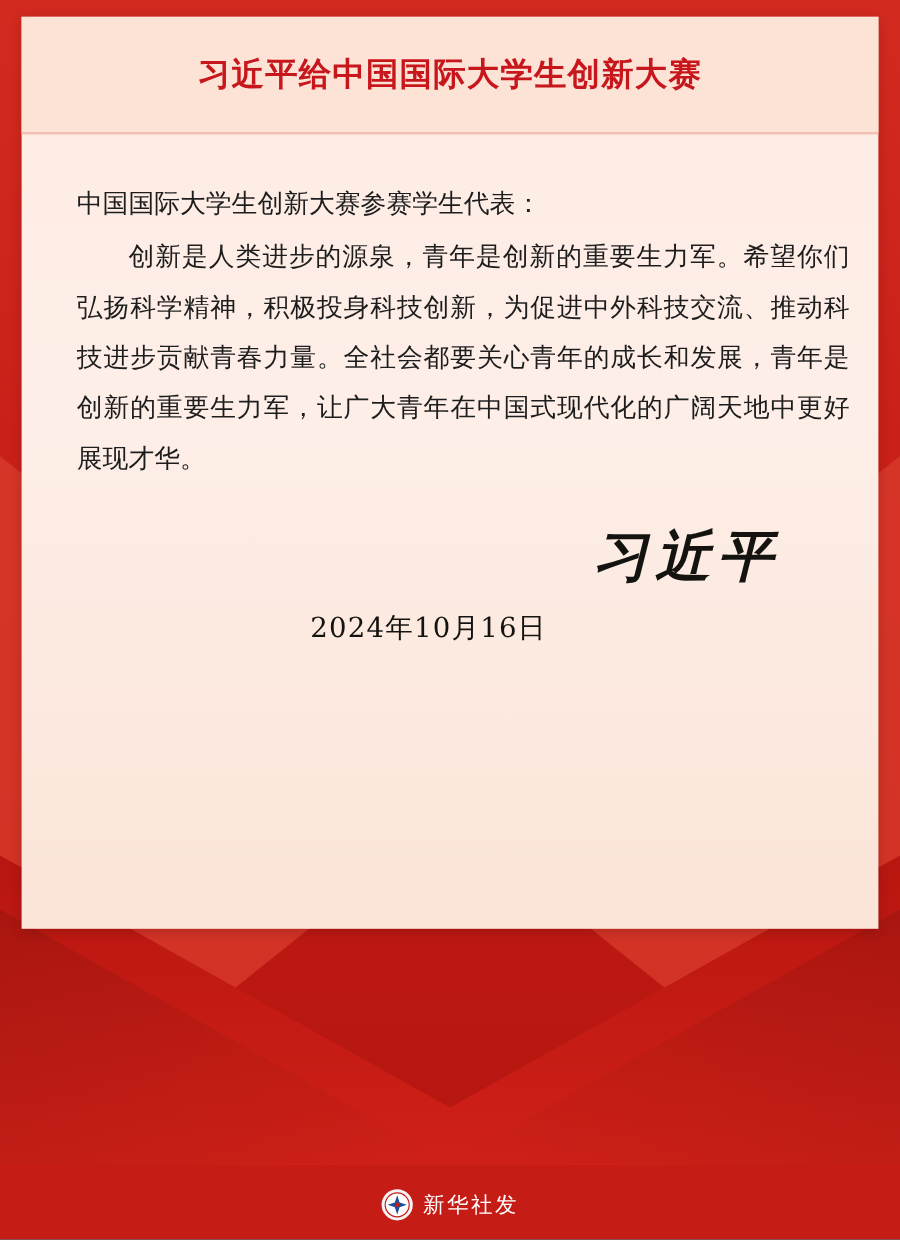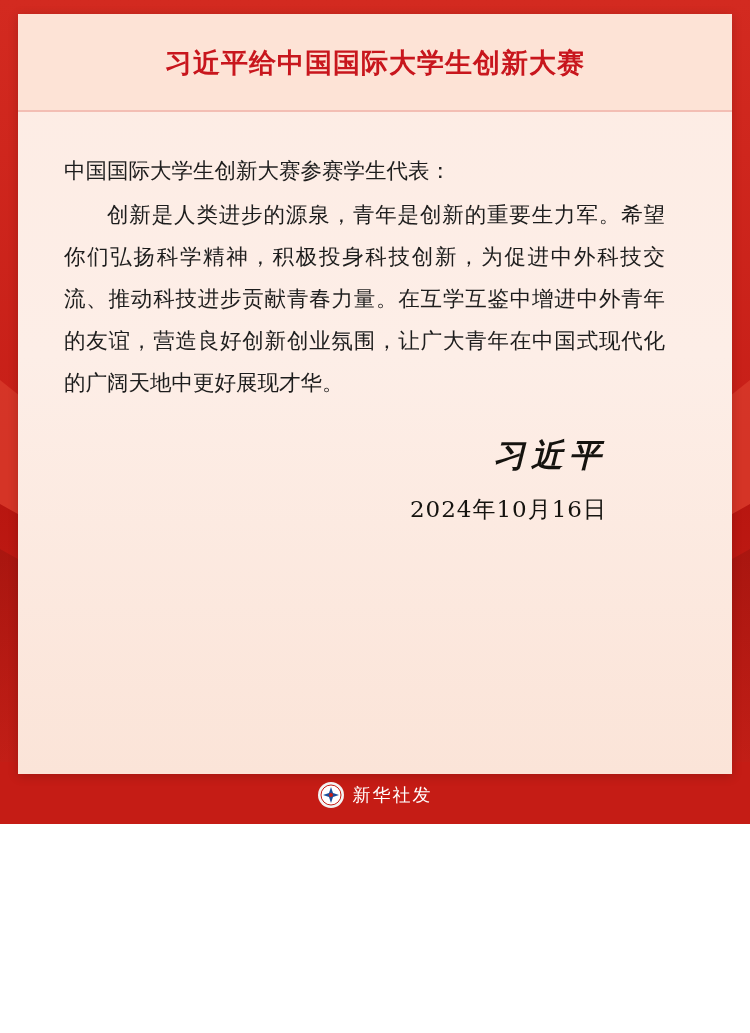--- a/index.html
+++ b/index.html
@@ -10,21 +10,21 @@
     width: 750px;
     height: 1033px;
     background: #ffffff;
     font-family: "Liberation Sans", sans-serif;
     overflow: hidden;
   }
 
   #poster {
     position: relative;
     width: 750px;
-    height: 824px;
+    height: 1033px;
     background: #000000;
     overflow: hidden;
   }
 
   
   .env-base {
     position: absolute;
     left: 0;
     top: 0;
     width: 750px;
@@ -122,21 +122,21 @@
   .head-rule {
     position: absolute;
     left: 0;
     bottom: 0;
     width: 100%;
     height: 2px;
     background: rgba(200,22,29,0.18);
   }
 
   .letter-body {
-    padding: 38px 67px 0 46px;
+    padding: 38px 24px 0 46px;
     color: #1d1d1d;
     font-family: "DejaVu Serif", serif;
     font-size: 21.5px;
     line-height: 1.95;
     text-align: justify;
   }
   .salutation {
     margin: 0 0 2px 0;
   }
   .para {
@@ -144,33 +144,34 @@
     text-indent: 2em;
   }
 
   .sign-block {
     margin-top: 34px;
     text-align: right;
     padding-right: 58px;
   }
   .signature {
     font-family: "DejaVu Serif", serif;
-    font-size: 32px;
+    font-size: 46px;
     font-weight: bold;
     letter-spacing: 6px;
     color: #15130f;
     line-height: 1.1;
     font-style: italic;
   }
   .sign-date {
     margin-top: 14px;
     font-family: "DejaVu Serif", serif;
     font-size: 23px;
     color: #15130f;
     letter-spacing: 1px;
+    text-align: center;
   }
 
   
   .footer-logo {
     position: absolute;
     left: 0;
     bottom: 16px;
     width: 750px;
     display: flex;
     align-items: center;
@@ -211,21 +212,21 @@
 
   <div class="letter">
 
     <div class="letter-head">
       <div class="title-line">习近平给中国国际大学生创新大赛</div>
       <div class="head-rule"></div>
     </div>
 
     <div class="letter-body">
       <p class="salutation">中国国际大学生创新大赛参赛学生代表：</p>
-      <p class="para">创新是人类进步的源泉，青年是创新的重要生力军。希望你们弘扬科学精神，积极投身科技创新，为促进中外科技交流、推动科技进步贡献青春力量。在互学互鉴中增进中外青年的友谊，营造良好创新创业氛围，让广大青年在中国式现代化的广阔天地中更好展现才华。</p>
+      <p class="para">创新是人类进步的源泉，青年是创新的重要生力军。希望你们弘扬科学精神，积极投身科技创新，为促进中外科技交流、推动科技进步贡献青春力量。全社会都要关心青年的成长和发展，青年是创新的重要生力军，让广大青年在中国式现代化的广阔天地中更好展现才华。</p>
 
       <div class="sign-block">
         <div class="signature">习近平</div>
         <div class="sign-date">2024年10月16日</div>
       </div>
     </div>
 
   </div>
 
   <div class="footer-logo">

